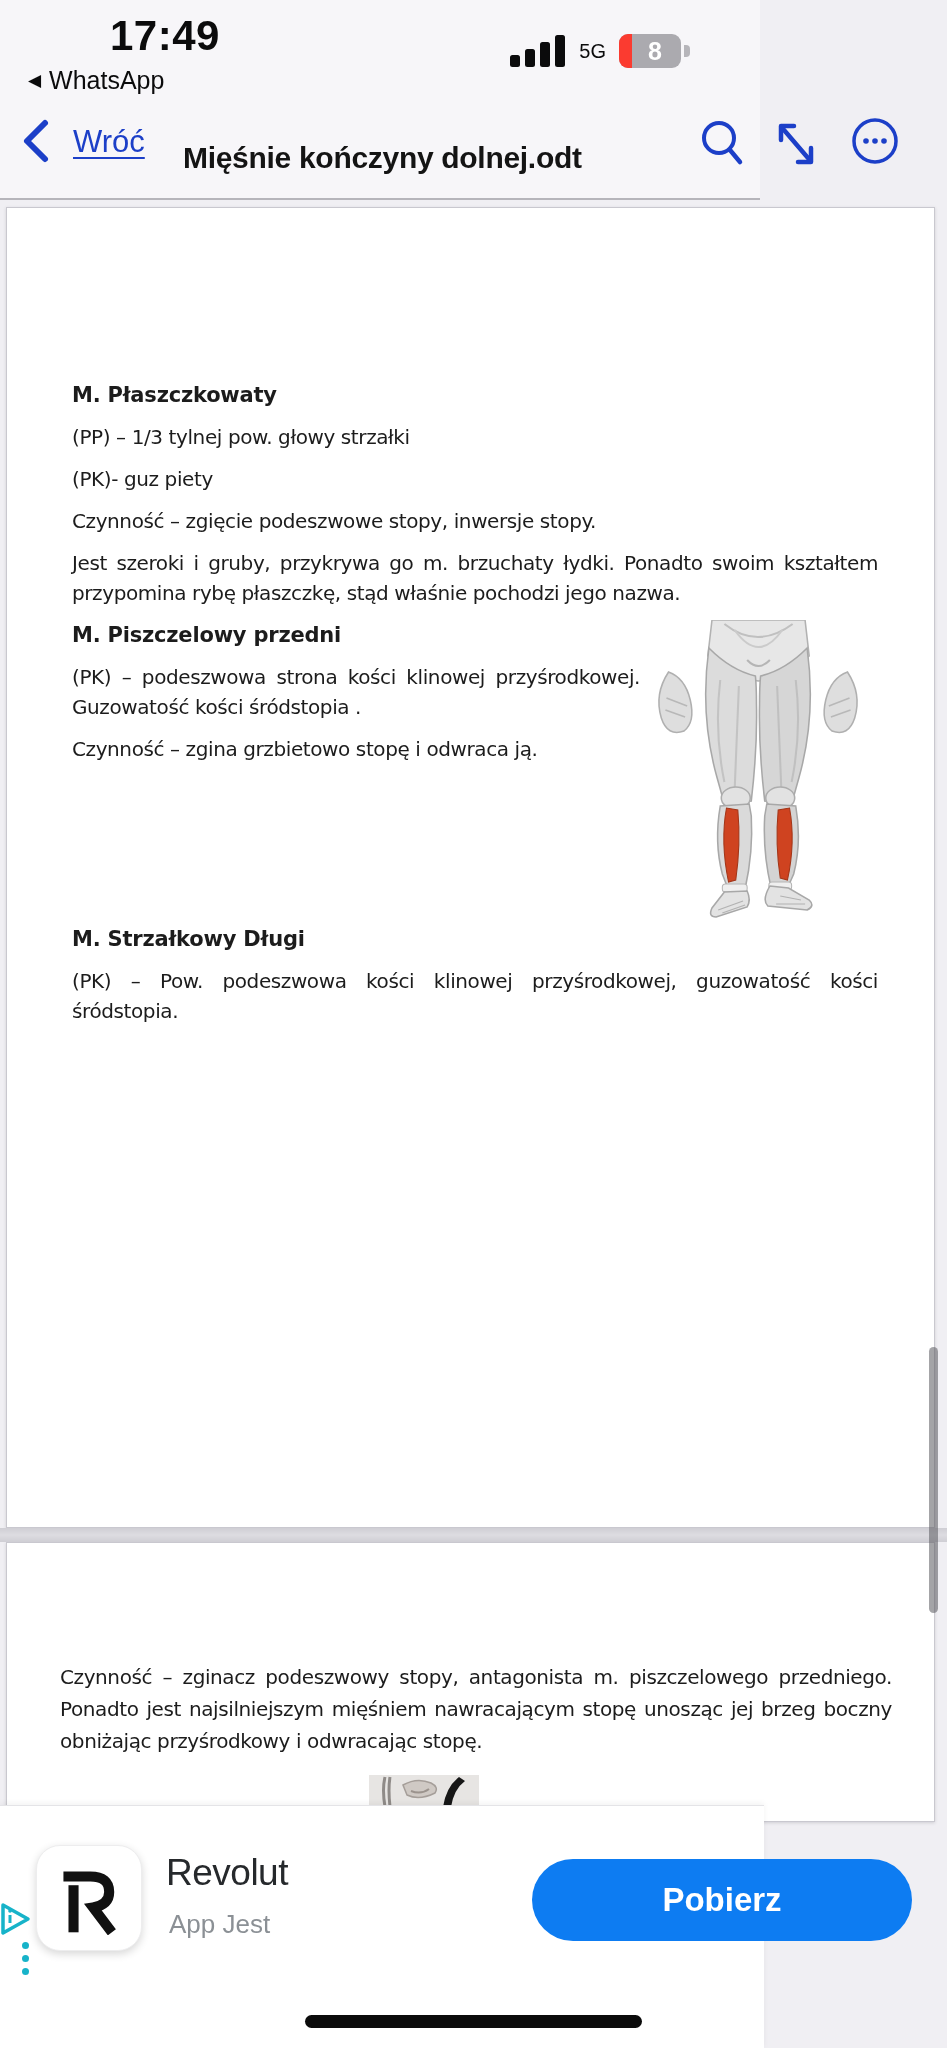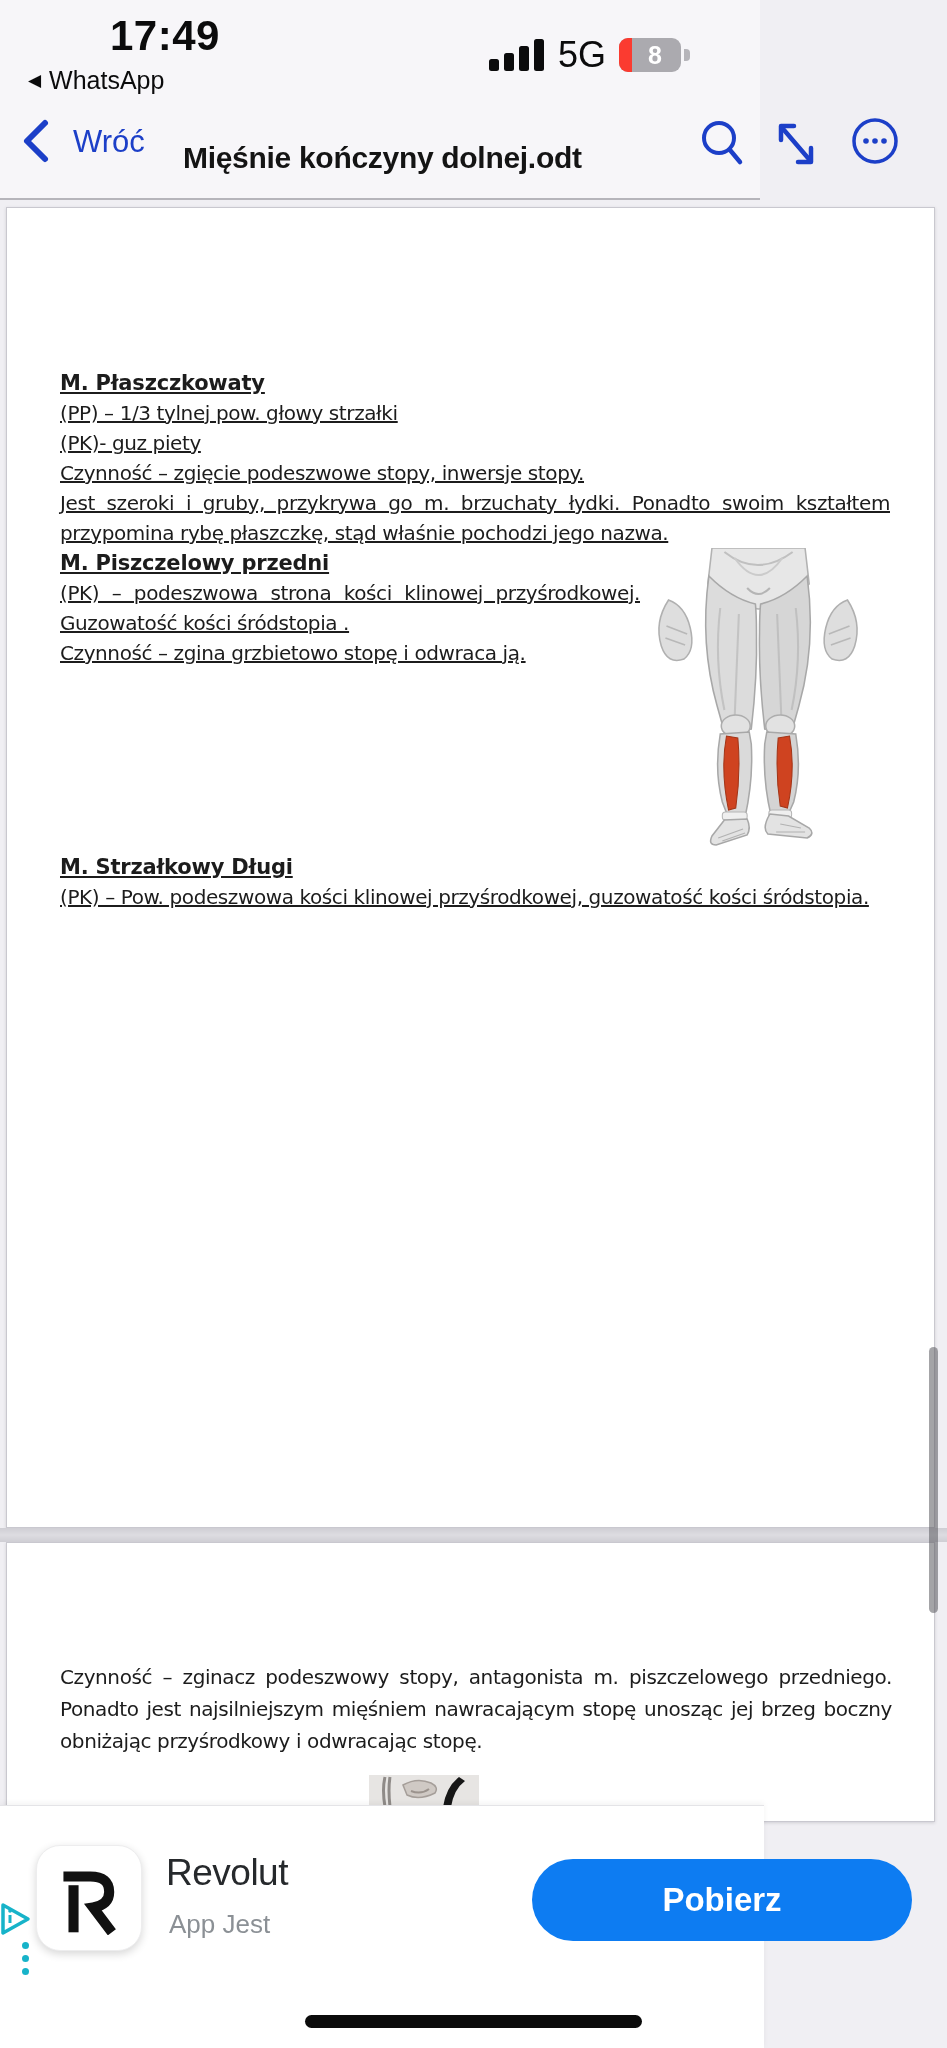--- a/index.html
+++ b/index.html
@@ -10,41 +10,41 @@
   }
   
   .header{
     position:absolute;left:0;top:0;width:760px;height:200px;
     background:#f7f6f9;border-bottom:2px solid #b6b5bb;box-sizing:border-box;z-index:30;
   }
   .time{position:absolute;left:110px;top:12px;font-size:42px;font-weight:600;color:#0b0b0c;letter-spacing:.5px;}
   .back-app{position:absolute;left:28px;top:66px;font-size:25px;color:#0b0b0c;display:flex;align-items:center;gap:8px;}
   .back-app .tri{font-size:17px;line-height:1;}
   .statusicons{position:absolute;right:70px;top:34px;display:flex;align-items:center;gap:13px;}
-  .fiveg{font-size:36px;font-weight:500;color:#0b0b0c;}
+  .fiveg{font-size:20px;font-weight:500;color:#0b0b0c;}
   .battery{position:relative;width:62px;height:34px;background:#abaaaf;border-radius:9px;overflow:hidden;}
   .battery .lvl{position:absolute;left:0;top:0;bottom:0;width:13px;background:#fb3b30;}
   .battery .pct{position:absolute;left:10px;right:0;top:0;bottom:0;display:flex;align-items:center;justify-content:center;
     color:#fff;font-size:25px;font-weight:700;}
   .batcap{width:6px;height:12px;background:#b6b5ba;border-radius:0 4px 4px 0;margin-left:-10px;}
   .navrow{position:absolute;left:0;top:108px;width:947px;height:66px;}
   .backlink{position:absolute;left:73px;top:16px;font-size:31px;color:#1c3fc8;
-    text-underline-offset:5px;text-decoration-thickness:2px;}
+    text-decoration:underline;text-underline-offset:5px;text-decoration-thickness:2px;}
   .doctitle{position:absolute;left:183px;top:33px;font-size:30px;font-weight:700;color:#141414;letter-spacing:-.3px;white-space:nowrap;}
   .navicon{position:absolute;top:0;}
   
   .page{position:absolute;left:6px;width:929px;background:#ffffff;border:1px solid #c9c8cf;box-sizing:border-box;
     box-shadow:0 1px 3px rgba(60,60,70,.18);}
   .page1{top:207px;height:1321px;}
   .page2{top:1542px;height:280px;}
   .pagegap{position:absolute;left:0;top:1528px;width:947px;height:14px;
     background:linear-gradient(#cfced4,#dddce1 50%,#cfced4);z-index:2;}
   .doc-flow{position:absolute;left:53px;top:160px;width:830px;
     font-family:"DejaVu Sans",sans-serif;font-size:20px;line-height:30px;color:#1c1c1c;letter-spacing:-.4px;}
-  .doc-flow p{margin:0;text-align:justify;text-decoration:underline;}
+  .doc-flow p{margin:12px;text-align:justify;}
   .doc-h{font-size:21px;font-weight:700;letter-spacing:-.2px;margin:0;}
   .mt11{margin-top:11px;} .mt14{margin-top:14px;} .mt10{margin-top:10px;}
   .mt13{margin-top:13px;} .mt12{margin-top:12px;} .mt8{margin-top:8px;}
   .h-clear{clear:both;margin-top:18px;}
   .anatomy{float:right;width:212px;height:300px;margin:0 26px 4px 12px;}
   .p2-par{position:absolute;left:53px;top:118px;width:832px;margin:0;text-align:justify;
     font-family:"DejaVu Sans",sans-serif;font-size:20px;line-height:32px;color:#1c1c1c;letter-spacing:-.4px;}
   .fragment{position:absolute;left:362px;top:232px;width:110px;height:34px;overflow:hidden;}
   
   .scrollthumb{position:absolute;left:929px;top:1347px;width:9px;height:266px;border-radius:5px;

